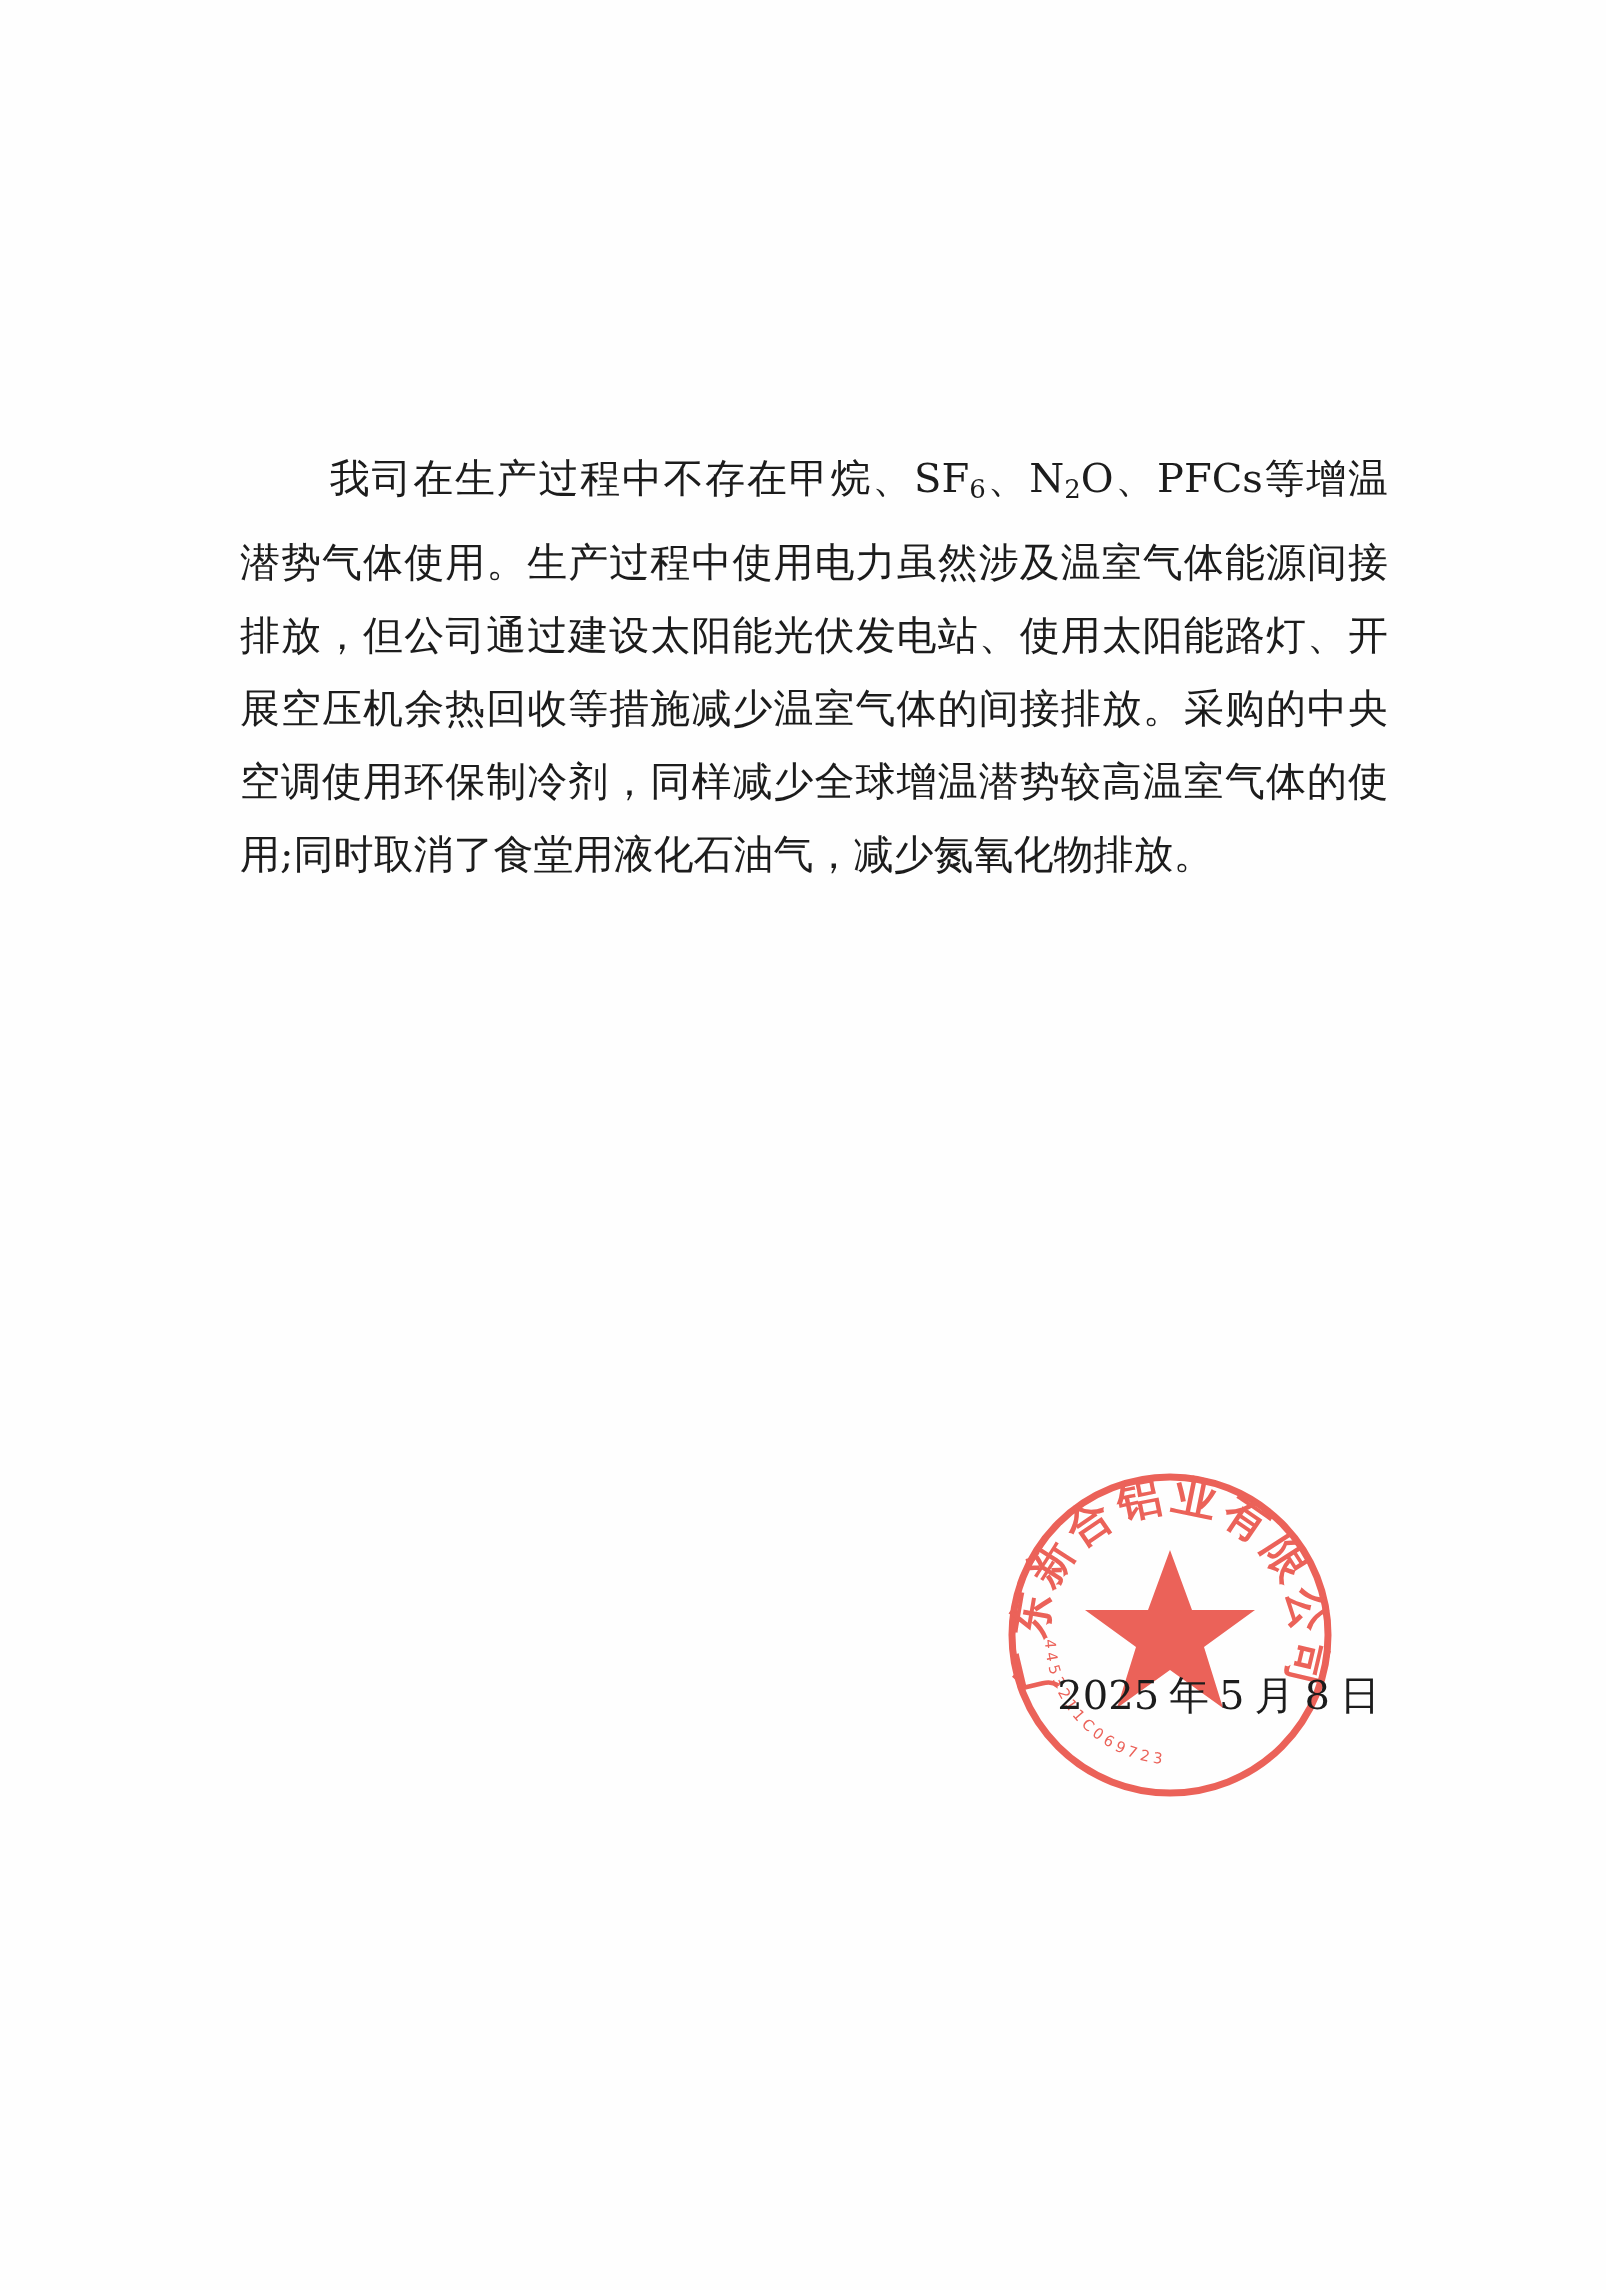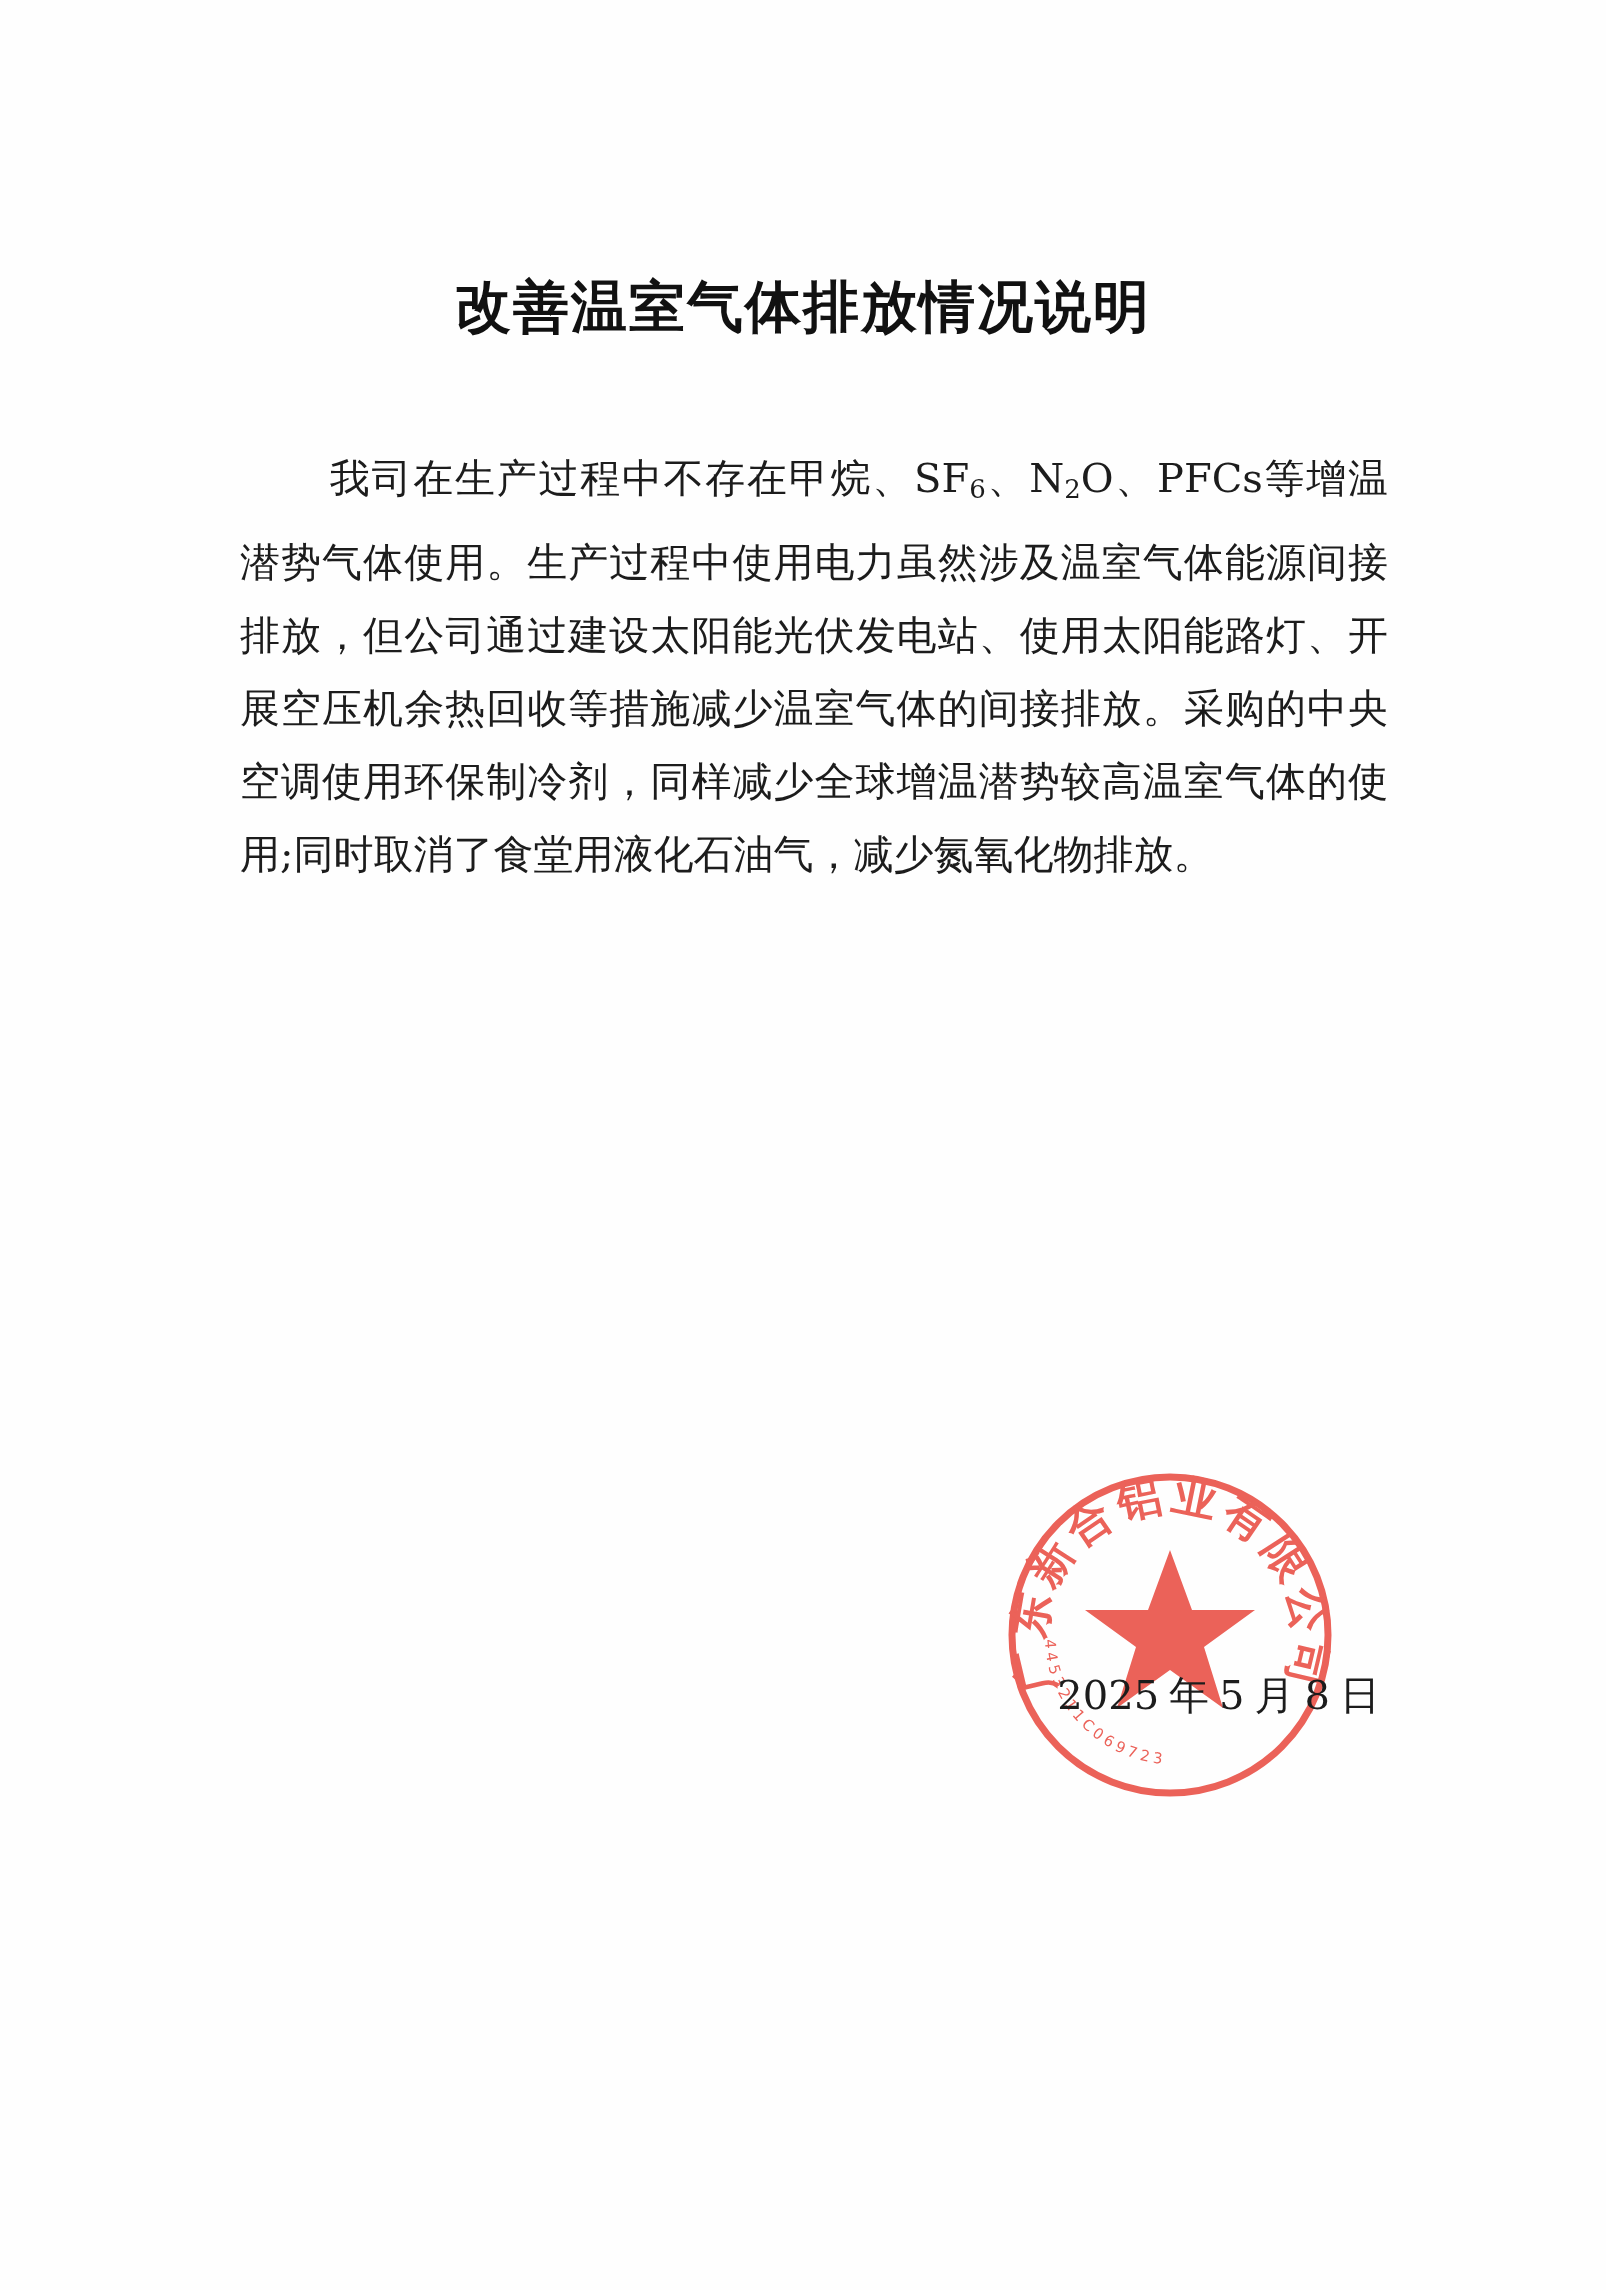--- a/index.html
+++ b/index.html
@@ -19,21 +19,20 @@
   .sign-company { position: absolute; right: 226px; top: 1580px; font-size: 40px; letter-spacing: 4px;
                   color: #1c1c1c; z-index: 2; }
   .sign-date { position: absolute; right: 226px; top: 1668px; font-size: 40px; color: #1c1c1c; z-index: 2; }
   .sign-date span { margin-left: 10px; }
 </style>
 </head>
 <body>
 
 <div class="page">
 
-  <div class="title">改善温室气体排放情况说明</div>
 
   <div class="body-text"><span class="indent"></span><span>我司在生产过程中不存在甲烷、SF</span><span class="sub">6</span><span>、N</span><span class="sub">2</span><span>O、PFCs等增温潜势气体使用。生产过程中使用电力虽然涉及温室气体能源间接排放，但公司通过建设太阳能光伏发电站、使用太阳能路灯、开展空压机余热回收等措施减少温室气体的间接排放。采购的中央空调使用环保制冷剂，同样减少全球增温潜势较高温室气体的使用;同时取消了食堂用液化石油气，减少氮氧化物排放。</span></div>
 
   <svg class="seal" viewBox="0 0 330 330" xmlns="http://www.w3.org/2000/svg">
     <defs>
       <path id="sealArc" d="M 50 215 A 125 125 0 1 1 280 215"></path>
       <path id="serialArc" d="M 40 160 A 128 128 0 0 0 200 290"></path>
     </defs>
     <circle cx="165" cy="165" r="158" fill="none" stroke="#e8473d" stroke-width="7"></circle>
     <polygon points="165,80 187,140 250,140 199,177 218,238 165,200 112,238 131,177 80,140 143,140" fill="#e8473d"></polygon>

